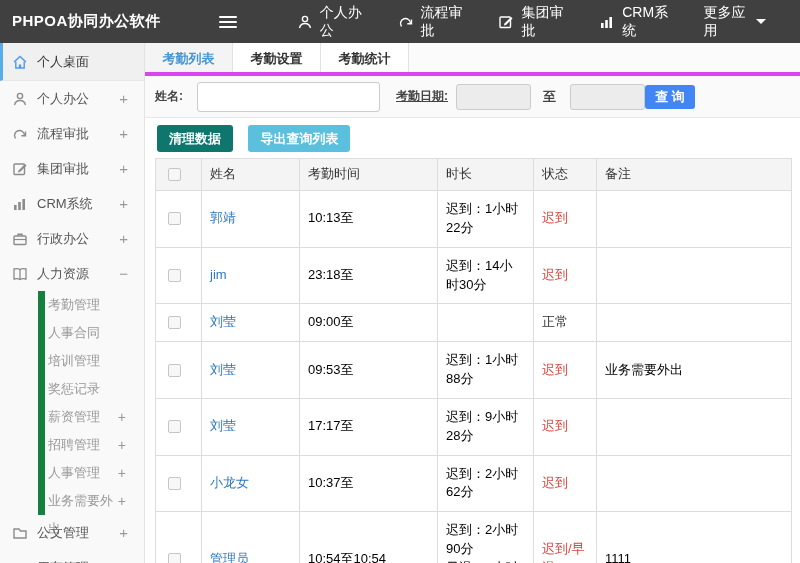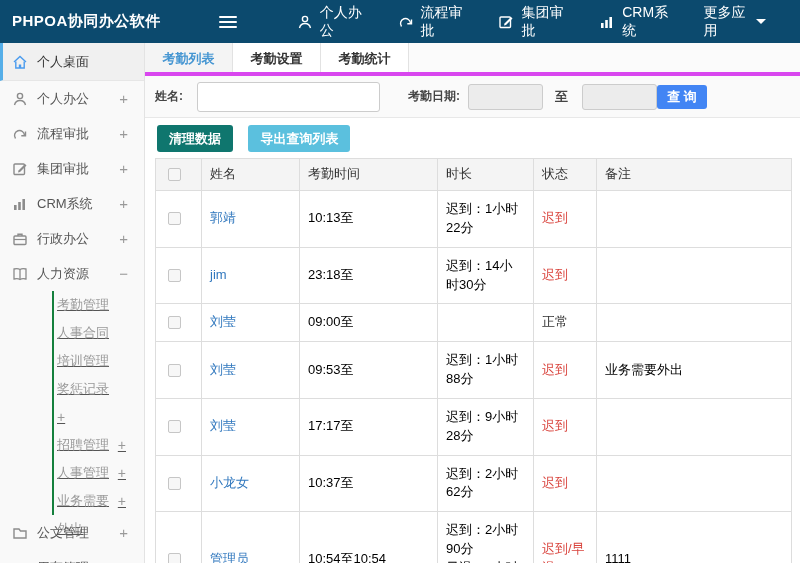--- a/index.html
+++ b/index.html
@@ -1,21 +1,21 @@
 <!DOCTYPE html>
 <html><head>
 <meta charset="utf-8">
 <style>
   * { margin:0; padding:0; box-sizing:border-box; }
   html,body { width:800px; height:563px; overflow:hidden; background:#fff;
               font-family:"Liberation Sans","DejaVu Sans",sans-serif; }
   .app { width:800px; height:563px; display:flex; flex-direction:column; }
 
   
-  .hdr { height:43px; background:#0c4a6e; display:flex; align-items:center; color:#fff; flex:0 0 43px;gap:32px; }
+  .hdr { height:43px; background:#404040; display:flex; align-items:center; color:#fff; flex:0 0 43px;gap:32px; }
   .brand { font-size:15px; font-weight:bold; padding-left:12px; width:190px; letter-spacing:.5px; }
   .burger { width:20px; margin-left:16px; cursor:pointer; }
   .burger i { display:block; height:2px; background:#fff; margin:3px 0; border-radius:1px; }
   .hnav { display:flex; align-items:center; margin-left:28px; }
   .hnav a { display:flex; align-items:center; color:#fff; text-decoration:none; font-size:14px; margin-right:34px; cursor:pointer; }
   .hnav .nic { width:16px; height:16px; margin-right:7px; display:inline-block; }
   .hnav .nic svg { width:16px; height:16px; display:block; }
   .caret { width:0; height:0; border-left:5px solid transparent; border-right:5px solid transparent;
            border-top:5px solid #fff; margin-left:8px; display:inline-block; }
 
@@ -25,37 +25,37 @@
   
   .side { width:145px; background:#f9f9f9; border-right:1px solid #e3e3e3; overflow:hidden; font-size:13px; color:#555; }
   .sitem { height:35px; line-height:35px; padding-left:12px; display:flex; align-items:center; cursor:pointer; }
   .sitem .ic { width:16px; height:16px; margin-right:9px; color:#8c8c8c; flex:0 0 16px; }
   .sitem .ic svg { width:16px; height:16px; display:block; }
   .sitem .lbl { flex:1; }
   .sitem .exp { color:#999; font-size:15px; margin-right:16px; font-weight:400; }
   .sitem.active { height:38px; background:#f0f0f0; border-left:3px solid #55aee8; padding-left:9px;
                   border-bottom:1px solid #e6e6e6; color:#333; }
   .sitem.active .ic { color:#4a9bee; }
-  .sub { margin-left:52px; border-left:2px solid #15803d;text-decoration:underline; }
+  .sub { margin-left:38px; border-left:7px solid #15803d; }
   .subitem { height:28px; line-height:28px; padding-left:3px; color:#999; display:flex; cursor:pointer; }
   .subitem .lbl { flex:1; }
   .subitem .exp { color:#999; margin-right:18px; font-size:14px; }
 
   
   .main { flex:1; display:flex; flex-direction:column; min-width:0; background:#fff; }
   .tabbar { height:33px; display:flex; background:#fbfbfb; border-bottom:4px solid #d946ef; flex:0 0 33px; }
   .tab { width:88px; text-align:center; line-height:32px; font-size:13px; font-weight:bold; color:#333;
          background:#fff; border-right:1px solid #e2e2e2; cursor:pointer; }
   .tab.active { color:#4696d2; background:#f4f4f4; }
 
   .filterbar { height:42px; background:#fafafa; border-bottom:1px solid #e8e8e8; display:flex; align-items:center;
                padding-left:10px; flex:0 0 42px; }
   .filterbar label { font-size:12px; font-weight:bold; color:#444; }
   .inp-name { width:183px; height:30px; border:1px solid #ccc; border-radius:3px; margin-left:14px; background:#fff; padding:0 6px; font-size:13px; }
-  .lab-date { margin-left:28px; }
+  .lab-date { margin-left:16px;text-decoration:underline; }
   .inp-date { width:75px; height:26px; border:1px solid #ccc; border-radius:3px; background:#ececec; margin-left:8px; padding:0 5px; font-size:12px; }
   .to { font-size:13px; font-weight:bold; color:#444; margin:0 6px 0 12px; }
   .btn-search { width:50px; height:24px; margin-left:0; background:#4285f4; color:#fff; border:none; border-radius:3px;
                 font-size:13px; font-weight:bold; cursor:pointer; }
 
   .content { flex:1; padding:7px 8px 0 10px; overflow:hidden; }
   .actions { padding:0 0 6px 2px; }
   .btn { height:27px; border:none; border-radius:3px; color:#fff; font-size:13px; font-weight:bold; padding:0 12px; cursor:pointer; }
   .btn-danger { background:#0f766e; }
   .btn-info { background:#5bc0de; margin-left:11px; }
@@ -211,20 +211,21 @@
         <div class="subitem">
           <span class="lbl">人事合同</span>
         </div>
         <div class="subitem">
           <span class="lbl">培训管理</span>
         </div>
         <div class="subitem">
           <span class="lbl">奖惩记录</span>
         </div>
         <div class="subitem">
+          <span class="lbl">薪资管理</span>
           <span class="exp">+</span>
         </div>
         <div class="subitem">
           <span class="lbl">招聘管理</span>
           <span class="exp">+</span>
         </div>
         <div class="subitem">
           <span class="lbl">人事管理</span>
           <span class="exp">+</span>
         </div>

